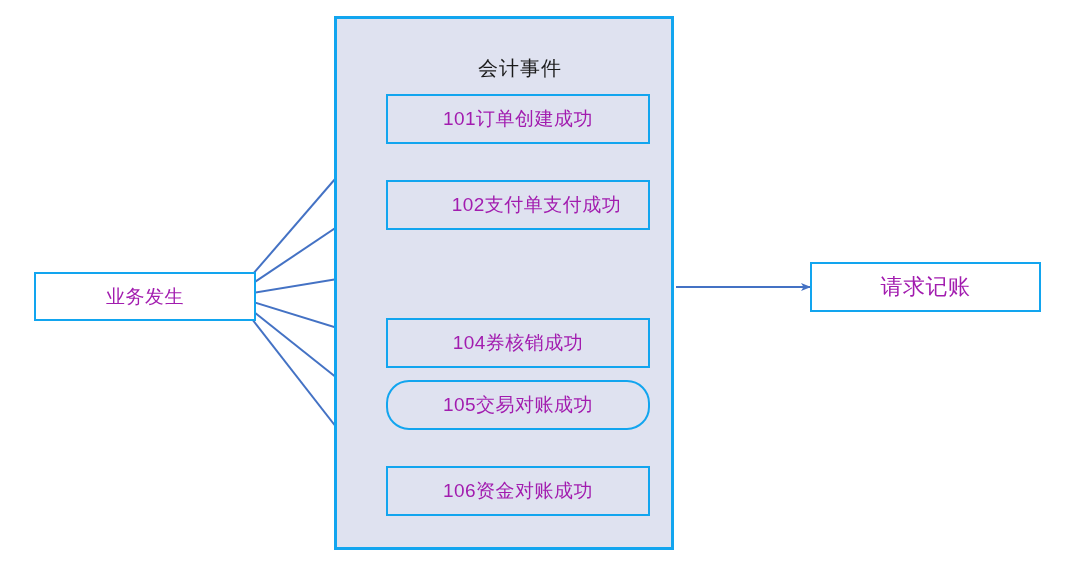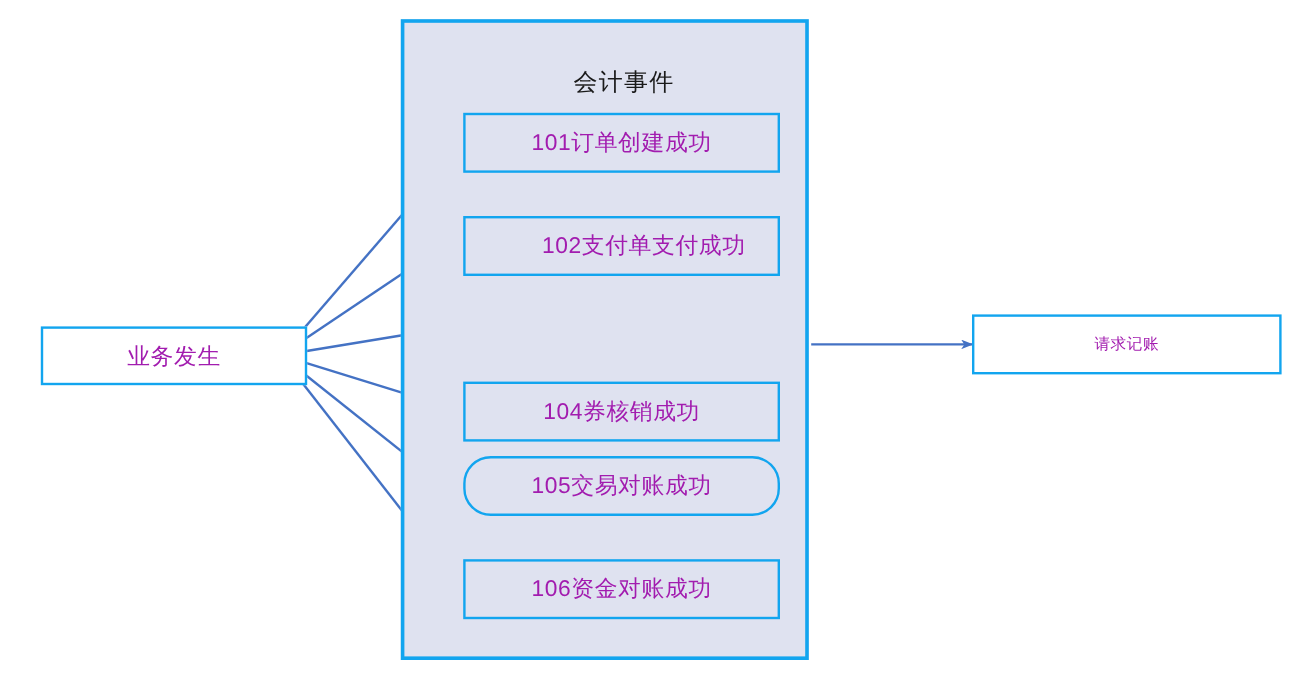--- a/index.html
+++ b/index.html
@@ -52,23 +52,23 @@
     top: 272px;
     width: 222px;
     height: 49px;
     font-size: 19px;
     margin-left: 24px;
   }
   
   #node-request {
     left: 810px;
     top: 262px;
-    width: 258px;
+    width: 231px;
     height: 50px;
-    font-size: 13px;
+    font-size: 22px;
   }
   
   #event-container {
     position: absolute;
     left: 334px;
     top: 16px;
     width: 340px;
     height: 534px;
     box-sizing: border-box;
     border: 3px solid #12a5ef;

